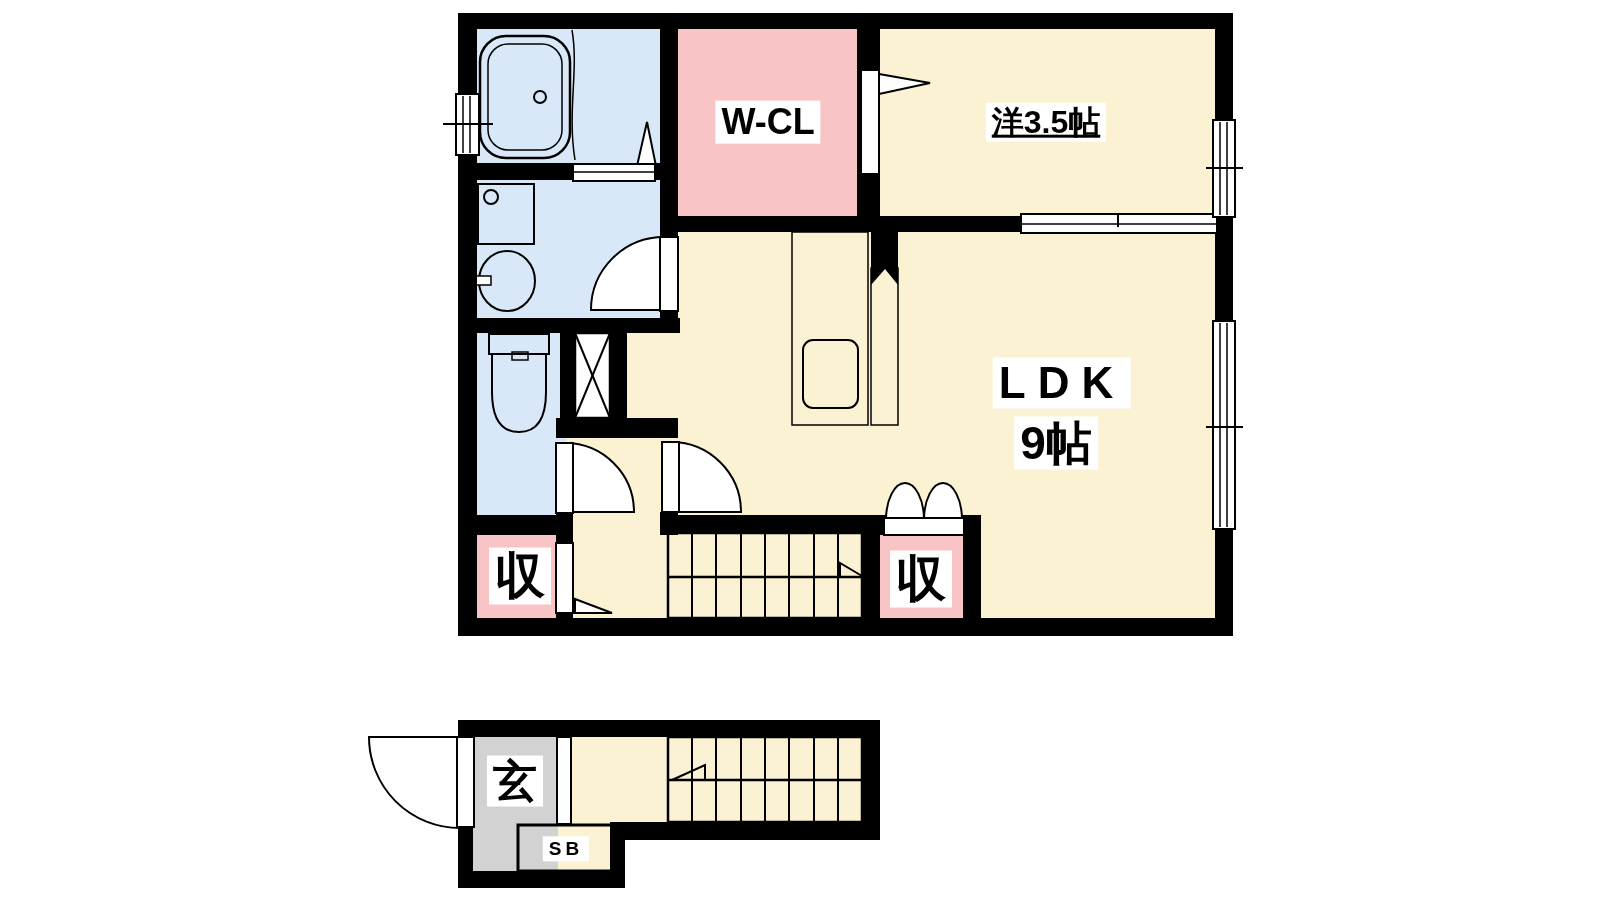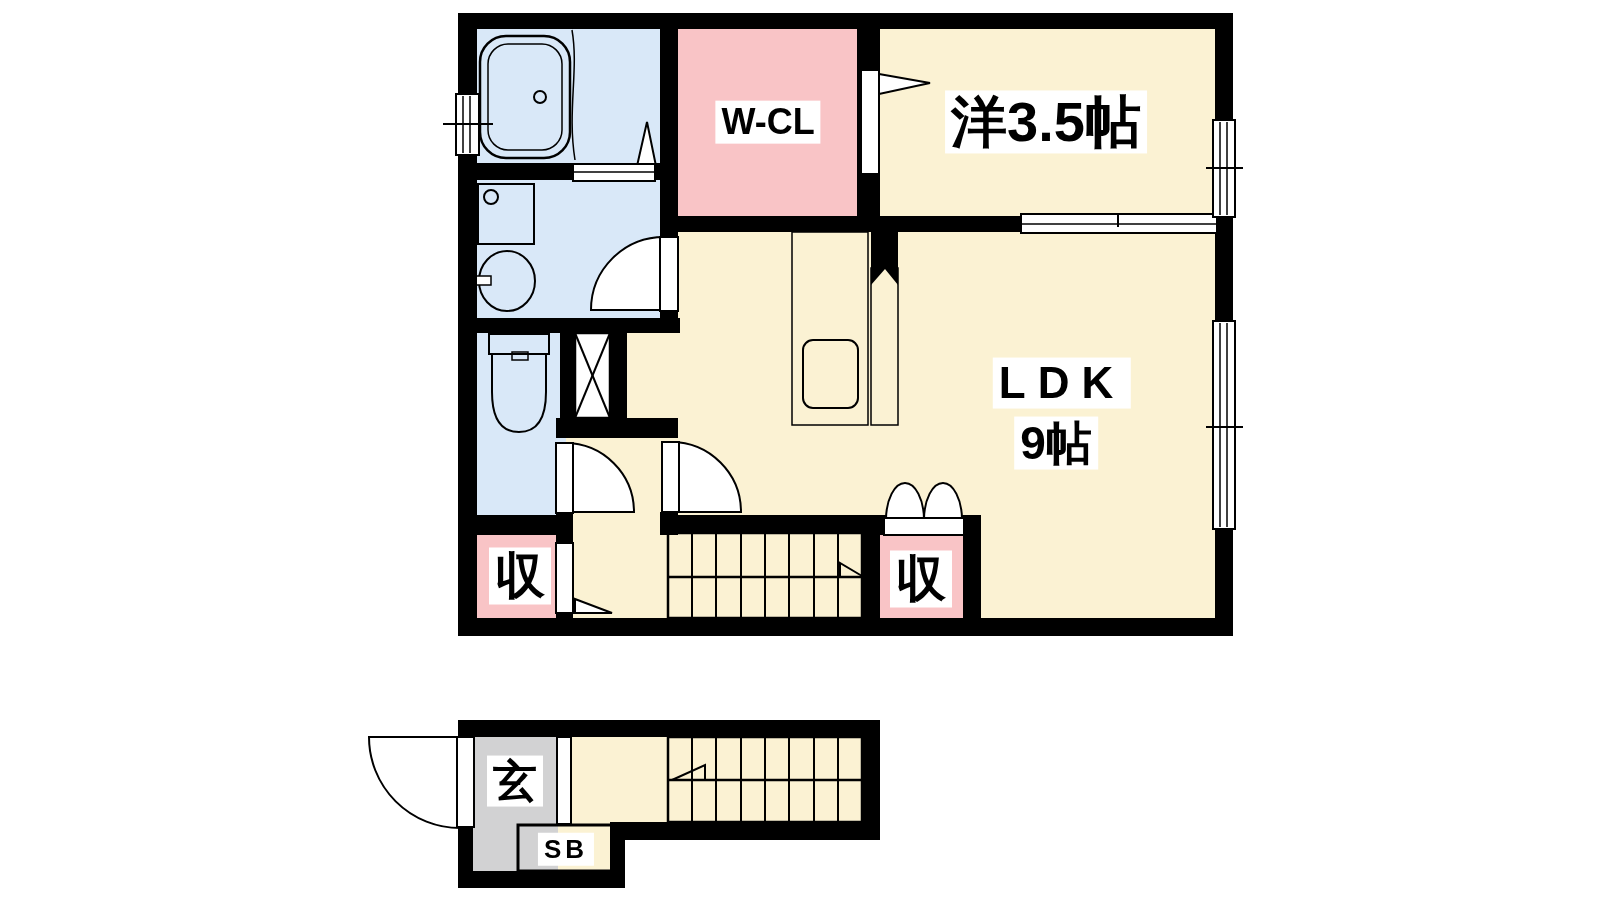--- a/index.html
+++ b/index.html
@@ -196,21 +196,21 @@
       <line class="ln" x1="789" y1="737" x2="789" y2="822" stroke-width="2"></line>
       <line class="ln" x1="814" y1="737" x2="814" y2="822" stroke-width="2"></line>
       <line class="ln" x1="838" y1="737" x2="838" y2="822" stroke-width="2"></line>
       <line class="ln" x1="668" y1="780" x2="862" y2="780" stroke-width="2.5"></line>
       <path class="ln" d="M672,780 L705,765 L705,780" stroke-width="2"></path>
     </g>
   </g>
 </svg>
 
 <div class="label" style="left:768px;top:122px;font-size:36px;">W-CL</div>
-<div class="label" style="left:1046px;top:122px;font-size:56px;">洋3.5帖</div>
+<div class="label" style="left:1046px;top:122px;font-size:32px;text-decoration:underline;">洋3.5帖</div>
 <div class="label" style="left:1062px;top:383px;font-size:44px;letter-spacing:12px;">LDK</div>
 <div class="label" style="left:1056px;top:443px;font-size:46px;">9帖</div>
 <div class="label" style="left:520px;top:576px;font-size:50px;">収</div>
 <div class="label" style="left:921px;top:579px;font-size:50px;">収</div>
 <div class="label" style="left:515px;top:781px;font-size:44px;">玄</div>
-<div class="label" style="left:566px;top:849px;font-size:26px;letter-spacing:4px;">SB</div>
+<div class="label" style="left:566px;top:849px;font-size:19px;letter-spacing:4px;">SB</div>
 
 </div>
 
 </body></html>

